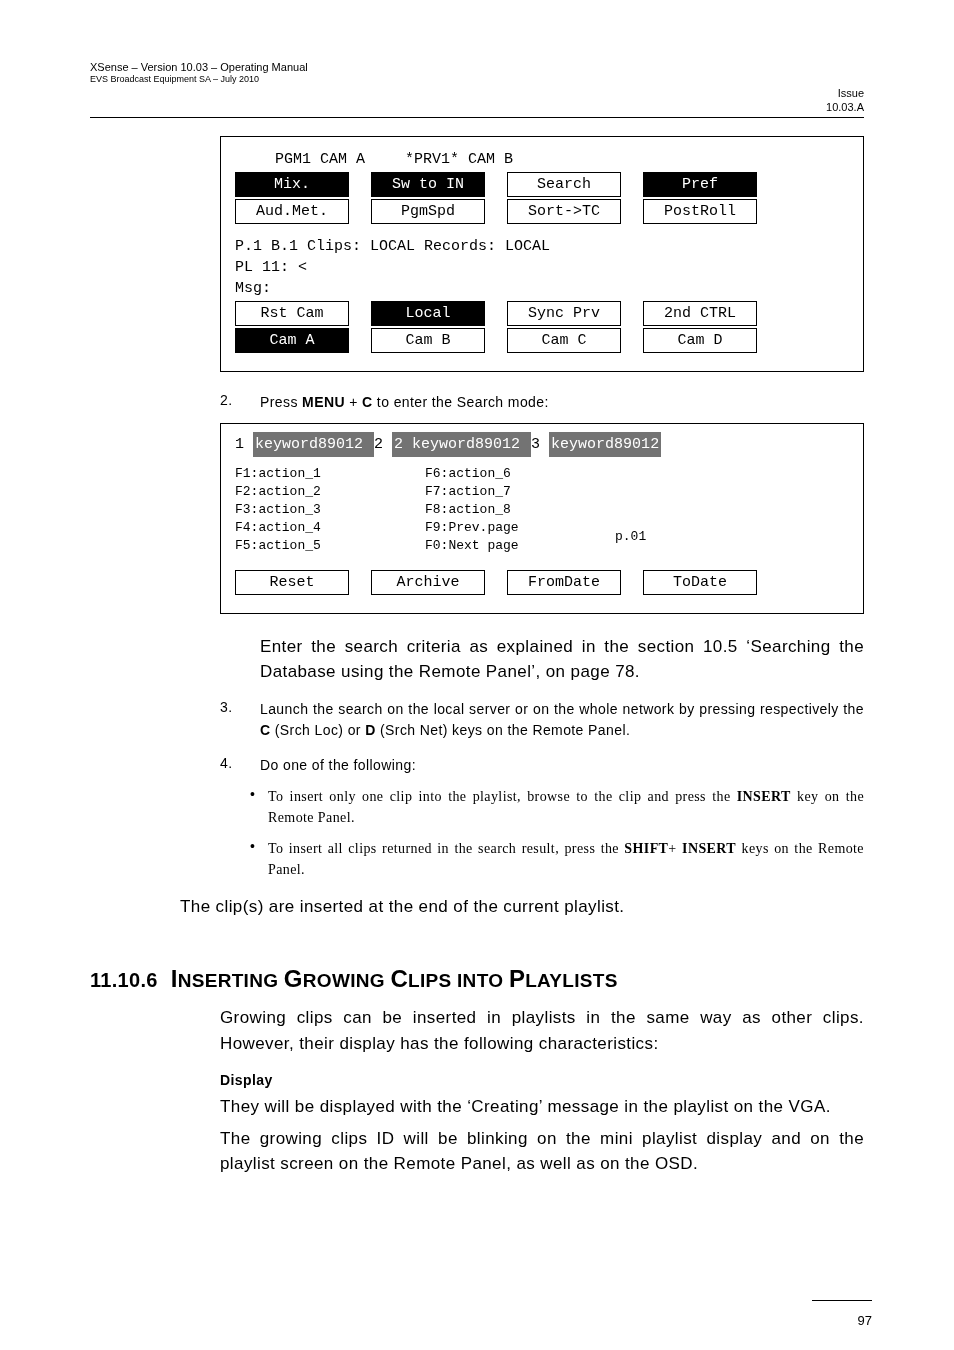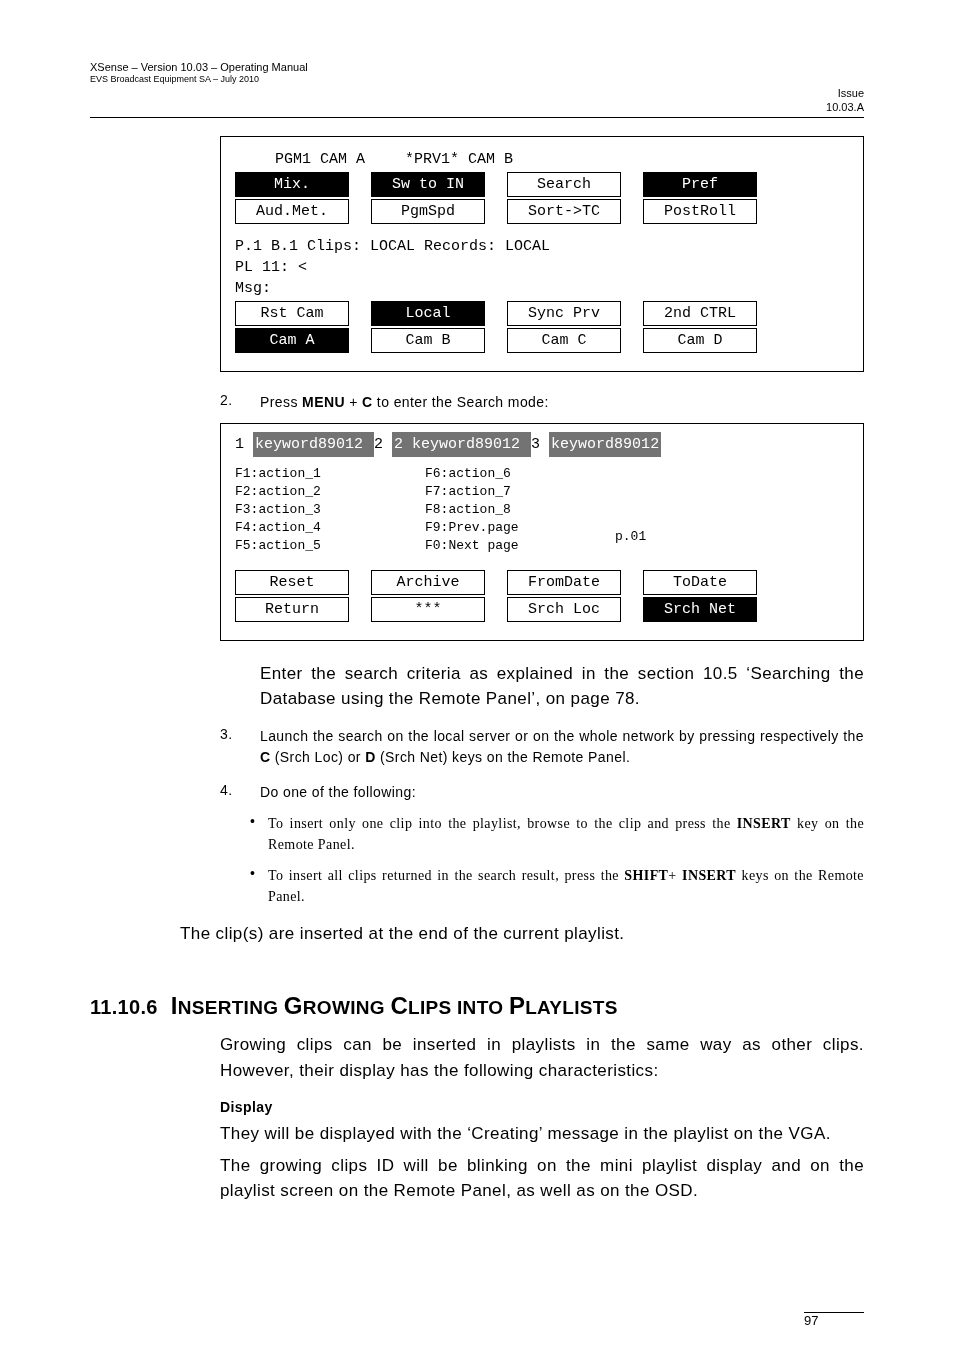--- a/index.html
+++ b/index.html
@@ -105,26 +105,26 @@
   h2.section .num { font-size: 20px; margin-right: 6px; }
   .sub-h {
     font-weight: bold;
     font-size: 14px;
     margin: 16px 0 6px 0;
     letter-spacing: 0.4px;
   }
   .footer {
     position: absolute;
     bottom: 32px;
-    right: 90px;
+    right: 82px;
     font-size: 13px;
     border-top: 1px solid #000;
-    padding-top: 0;
+    padding-top: 12px;
     width: 60px;
-    text-align: left;
+    text-align: right;
   }
 </style>
 </head>
 <body>
 
 <div class="page">
 
   <div class="hdr">
     <div class="hdr-left">
       <div>XSense – Version 10.03 – Operating Manual</div>
@@ -202,26 +202,20 @@
         <div style="padding-top:63px">
           <div>p.01</div>
         </div>
       </div>
       <div class="row">
         <span class="btn">Reset</span>
         <span class="btn">Archive</span>
         <span class="btn">FromDate</span>
         <span class="btn">ToDate</span>
       </div>
-      <div class="row">
-        <span class="btn">Return</span>
-        <span class="btn">***</span>
-        <span class="btn">Srch Loc</span>
-        <span class="btn inv">Srch Net</span>
-      </div>
     </div>
 
     <div class="body-text" style="margin-left:40px">Enter the search criteria as explained in the section 10.5 ‘Searching the Database using the Remote Panel’, on page 78.</div>
 
     <div class="step">
       <div class="step-num">3.</div>
       <div class="step-body">
         <span>Launch the search on the local server or on the whole network by pressing respectively the </span><b>C</b><span> (Srch Loc) or </span><b>D</b><span> (Srch Net) keys on the Remote Panel.</span>
       </div>
     </div>

